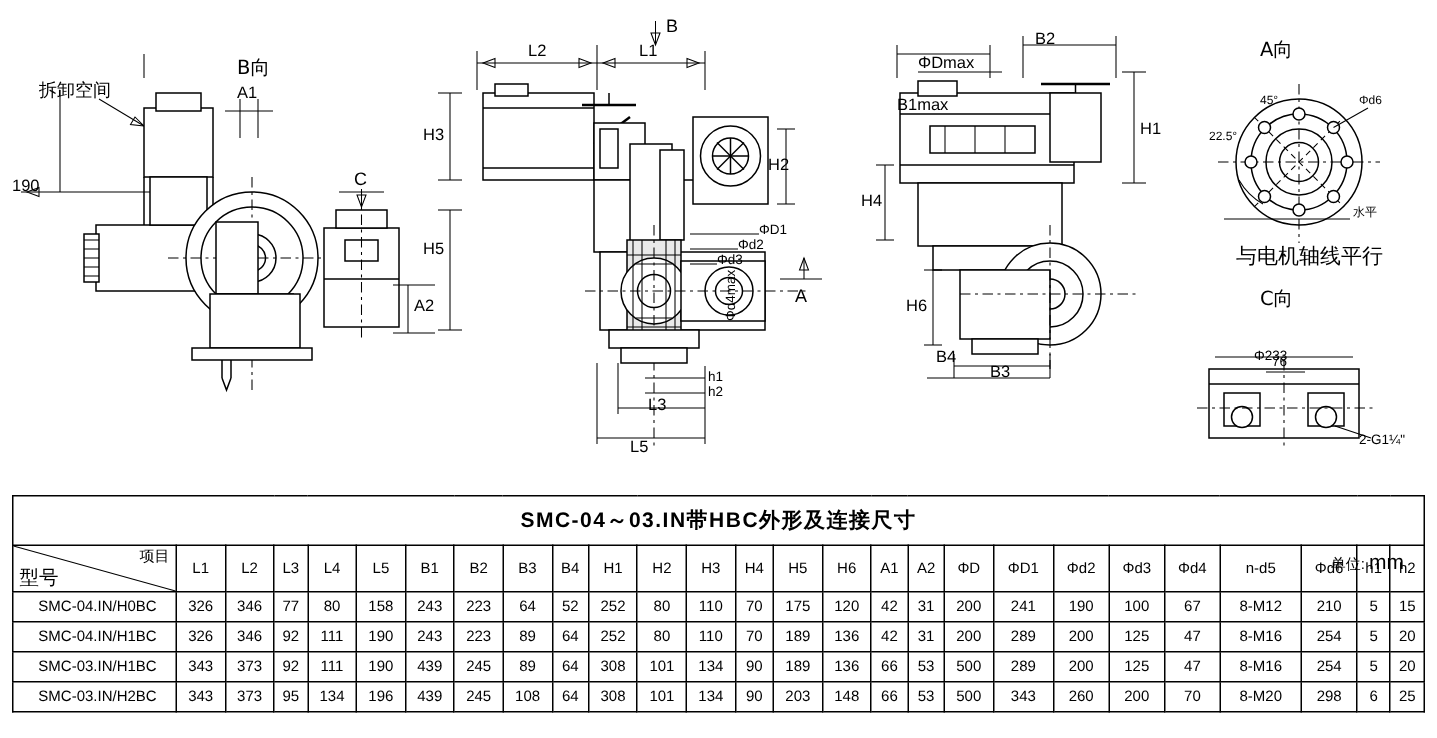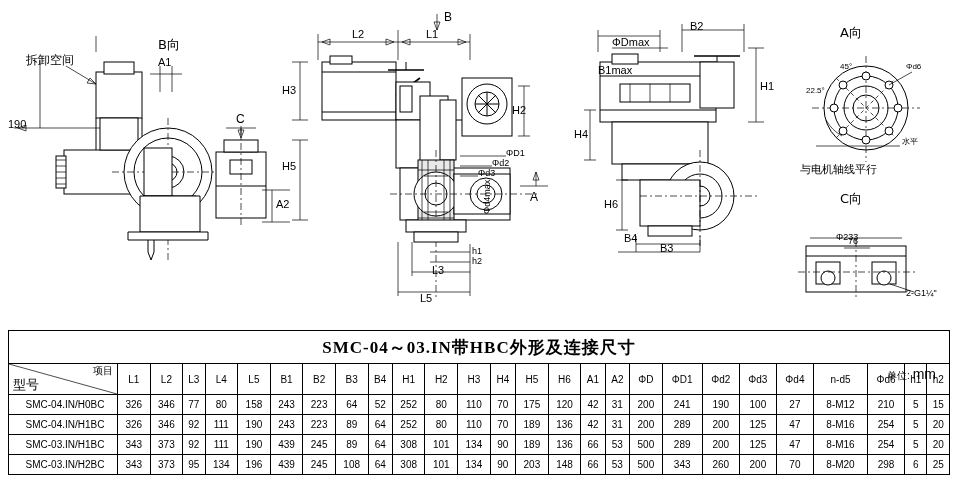--- a/index.html
+++ b/index.html
@@ -19,21 +19,21 @@
   .thin{stroke:#000;stroke-width:.7;fill:none;}
   .dash{stroke:#000;stroke-width:.7;fill:none;stroke-dasharray:7 3 2 3;}
   .dsh{stroke:#000;stroke-width:.7;fill:none;stroke-dasharray:4 3;}
   .fillw{fill:#fff;stroke:#000;stroke-width:1;}
   .fillg{fill:#e9e9e9;stroke:#000;stroke-width:1;}
 
   
   .tblwrap{position:absolute;left:8px;top:330px;width:942px;}
   table{border-collapse:collapse;width:942px;font-size:10px;}
   th,td{border:1px solid #000;text-align:center;padding:1px 0;height:17px;}
-  .title-row td{font-size:17px;font-weight:bold;height:30px;letter-spacing:1px;font-family:Liberation Serif, serif;}
+  .title-row td{font-size:14px;font-weight:bold;height:30px;letter-spacing:1px;font-family:Liberation Sans, sans-serif;}
   .unit{position:absolute;right:14px;top:36px;font-size:10px;}
   .unit .u{font-size:14px;}
   .corner{position:relative;height:28px;padding:0;}
   .corner .a{position:absolute;right:4px;top:0px;font-size:10px;font-family:"DejaVu Sans",sans-serif;}
   .corner .b{position:absolute;left:4px;bottom:0px;font-size:13px;font-family:Liberation Serif, serif;}
   .corner .slash{position:absolute;left:0;top:0;width:100%;height:100%;}
   td.model{text-align:center;padding-left:4px;font-size:10px;}
   .hdr td{height:28px;}
 </style>
 </head>
@@ -306,21 +306,21 @@
     <div class="lbl" style="left:574px;top:128px;">H4</div>
     <div class="lbl" style="left:604px;top:198px;">H6</div>
     <div class="lbl" style="left:624px;top:232px;">B4</div>
     <div class="lbl" style="left:660px;top:242px;">B3</div>
 
     <div class="lbl cn" style="left:840px;top:24px;font-size:13px;">A向</div>
     <div class="lbl xs" style="left:806px;top:86px;">22.5°</div>
     <div class="lbl xs" style="left:840px;top:62px;">45°</div>
     <div class="lbl xs" style="left:906px;top:62px;">Φd6</div>
     <div class="lbl xs" style="left:902px;top:136px;">水平</div>
-    <div class="lbl cn" style="left:800px;top:162px;font-size:11px;">与电机轴线平行</div>
+    <div class="lbl cn" style="left:824px;top:162px;font-size:14px;">与电机轴线平行</div>
 
     <div class="lbl cn" style="left:840px;top:190px;font-size:13px;">C向</div>
     <div class="lbl sm" style="left:836px;top:232px;">Φ233</div>
     <div class="lbl sm" style="left:848px;top:236px;">76</div>
     <div class="lbl sm" style="left:906px;top:288px;">2-G1¼"</div>
   </div>
 
   <div class="tblwrap">
     <div class="unit">
       <span>单位:</span>
@@ -382,21 +382,21 @@
             <td>110</td>
             <td>70</td>
             <td>175</td>
             <td>120</td>
             <td>42</td>
             <td>31</td>
             <td>200</td>
             <td>241</td>
             <td>190</td>
             <td>100</td>
-            <td>27</td>
+            <td>67</td>
             <td>8-M12</td>
             <td>210</td>
             <td>5</td>
             <td>15</td>
           </tr>
           <tr>
             <td class="model">SMC-04.IN/H1BC</td>
             <td>326</td>
             <td>346</td>
             <td>92</td>

